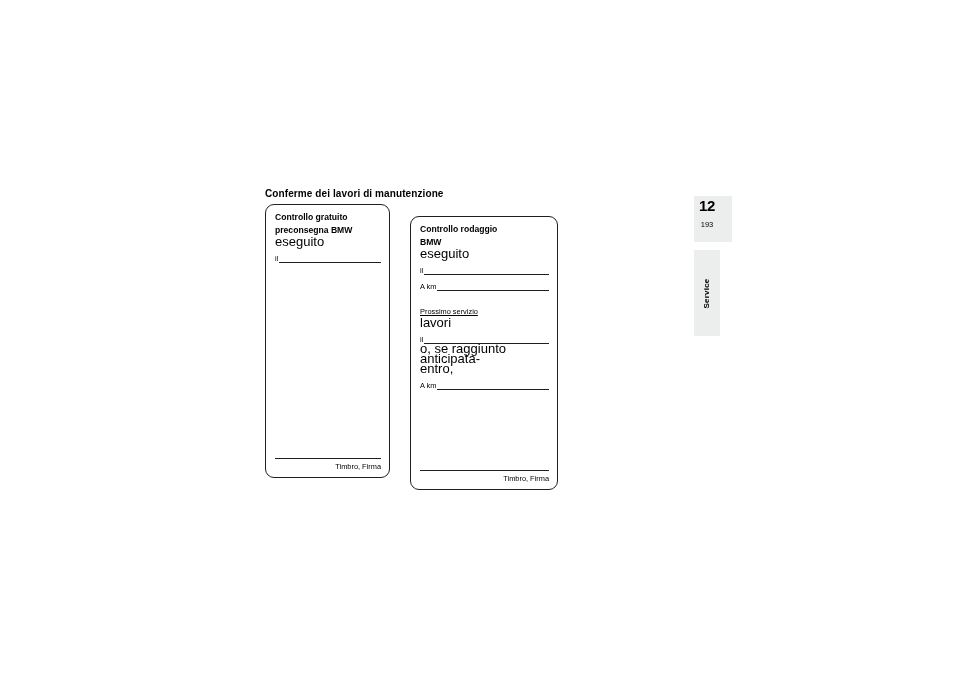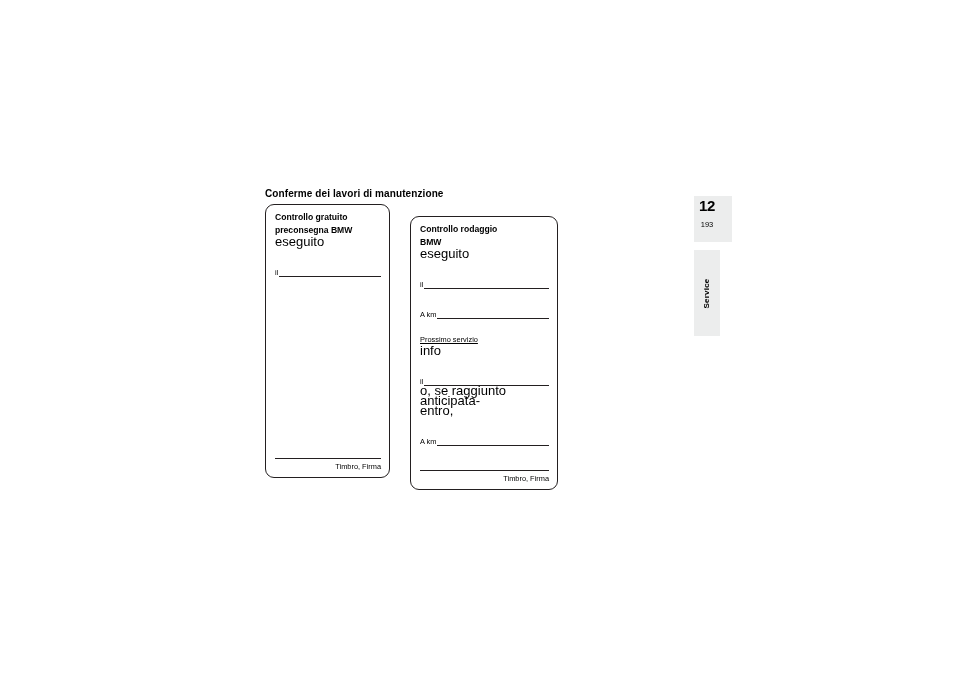--- a/index.html
+++ b/index.html
@@ -65,21 +65,21 @@
     color: #000000;
     margin: 0 0 2px 0;
   }
   .small {
     font-size: 13px;
     line-height: 10px;
     color: #000000;
   }
   .field-row {
     display: flex;
-    margin-top: 22px;
+    margin-top: 8px;
   }
   .field-label {
     font-size: 7.4px;
     line-height: 8px;
     color: #000000;
     white-space: nowrap;
     padding-right: 1px;
   }
   .field-line {
     flex: 1 1 auto;
@@ -218,21 +218,21 @@
         <span class="field-line"></span>
       </div>
 
       <div class="field-row">
         <span class="field-label">A km</span>
         <span class="field-line"></span>
       </div>
 
       <div class="mt9">
         <span class="underlined">Prossimo servizio</span>
-        <div class="small">info</div>
+        <div class="small">lavori</div>
       </div>
 
       <div class="field-row">
         <span class="field-label">il</span>
         <span class="field-line"></span>
       </div>
 
       <div class="small">o, se raggiunto anticipata-</div>
       <div class="small">entro,</div>
 

